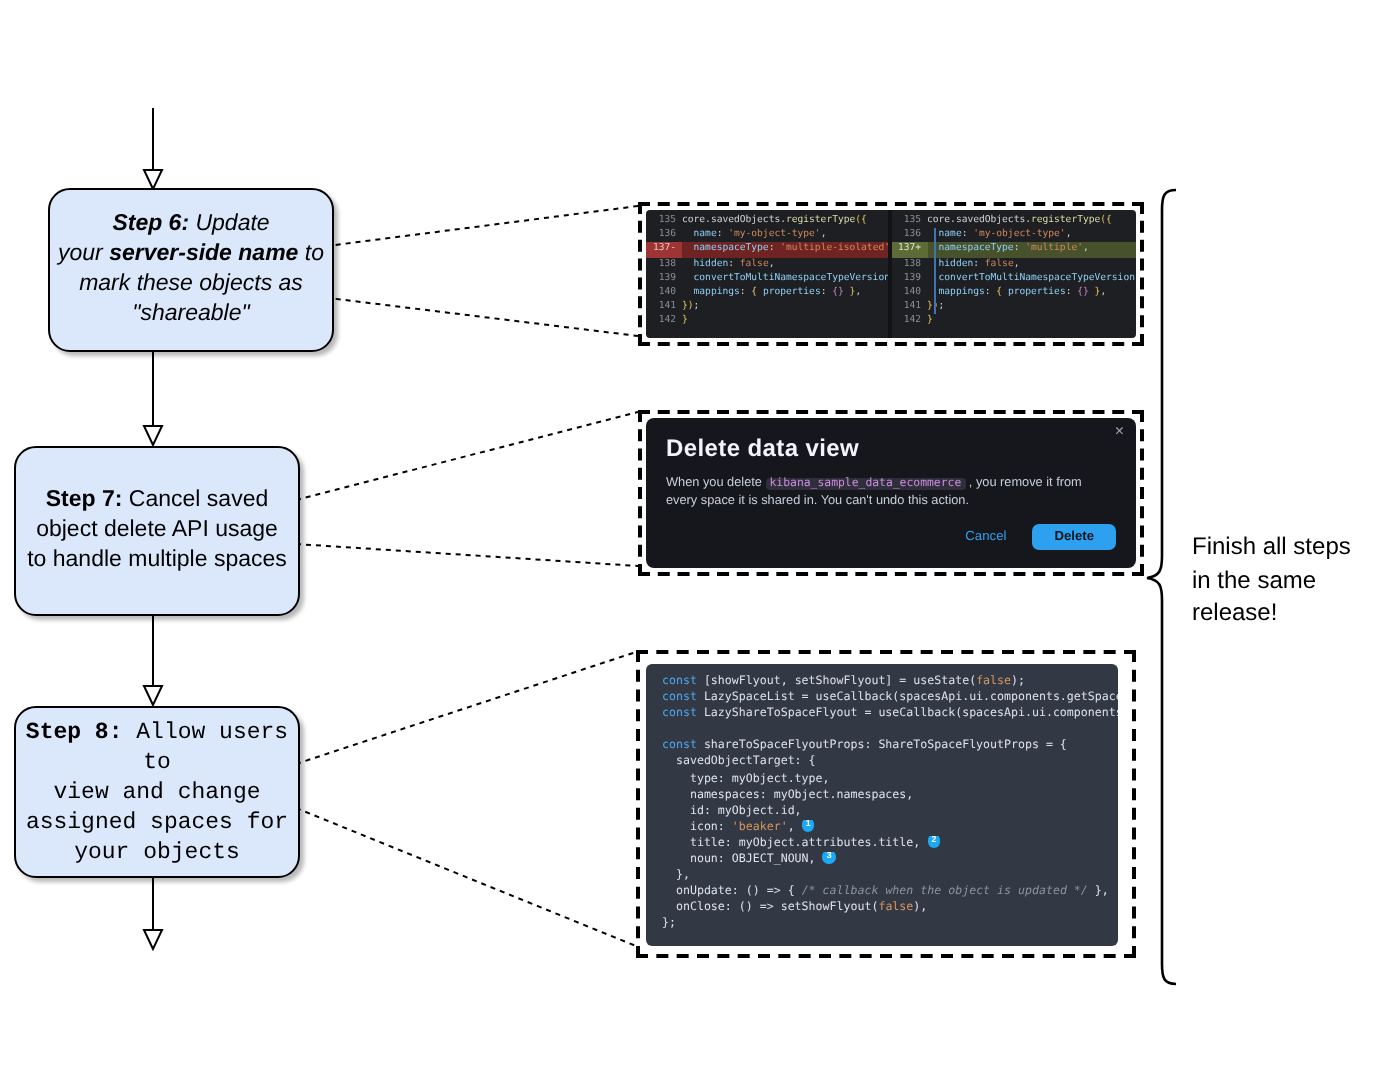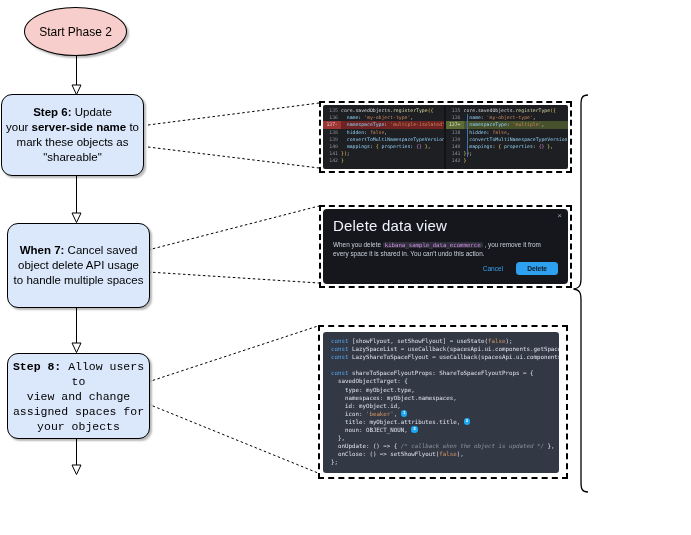--- a/index.html
+++ b/index.html
@@ -34,21 +34,21 @@
   .diff .tk-pr{color:#8fd0f5;}
   .diff .tk-st{color:#d0885c;}
   .diff .tk-fn{color:#dcdcaa;}
   .diff .tk-br{color:#e6c65a;}
   .diff .tk-b2{color:#c586c0;}
   .indent-guide{position:absolute;left:21px;top:9px;width:1px;height:43px;background:#3f74b3;}
 
   
   .modal{position:absolute;left:2px;top:2px;right:2px;bottom:2px;background:#16171d;
          border-radius:4px;padding:8px 10px;box-sizing:border-box;color:#ccd3de;}
-  .modal-title{font-size:15px;font-weight:normal;color:#f1f4fa;letter-spacing:0.2px;}
+  .modal-title{font-size:12px;font-weight:bold;color:#f1f4fa;letter-spacing:0.2px;}
   .modal-close{position:absolute;top:2px;right:6px;color:#98a2b3;font-size:8px;cursor:default;}
   .modal-body{margin-top:7px;font-size:6.4px;line-height:8.6px;color:#c9d0da;max-width:230px;}
   .chip{font-family:"DejaVu Sans Mono",monospace;font-size:5.7px;background:#2e2f3a;
         color:#cf8be0;padding:0 2px;border-radius:2px;}
   .modal-footer{position:absolute;right:10px;bottom:9px;display:flex;align-items:center;gap:13px;}
   .btn-cancel{color:#36a2ef;font-size:6.6px;}
   .btn-delete{background:#2da0ef;color:#10151c;font-size:6.6px;font-weight:bold;
               padding:3px 11px;border-radius:3.5px;}
 
   
@@ -94,33 +94,30 @@
     <line x1="148" y1="125" x2="319" y2="103" stroke="#000" stroke-width="1" stroke-dasharray="2.5,2.5"></line>
     <line x1="148" y1="147" x2="319" y2="168" stroke="#000" stroke-width="1" stroke-dasharray="2.5,2.5"></line>
     <line x1="148" y1="250" x2="319" y2="206" stroke="#000" stroke-width="1" stroke-dasharray="2.5,2.5"></line>
     <line x1="148" y1="272" x2="319" y2="283" stroke="#000" stroke-width="1" stroke-dasharray="2.5,2.5"></line>
     <line x1="148" y1="382" x2="318" y2="326" stroke="#000" stroke-width="1" stroke-dasharray="2.5,2.5"></line>
     <line x1="148" y1="404" x2="318" y2="473" stroke="#000" stroke-width="1" stroke-dasharray="2.5,2.5"></line>
 
     <path d="M588,95 C582,95 581,98 581,105 L581,278 C581,285 580,288 573.5,289 C580,290 581,293 581,300 L581,482 C581,489 582,492 588,492" fill="none" stroke="#000" stroke-width="1.3"></path>
   </svg>
 
-  <div class="node ellipse" style="left:24px;top:7px;width:101px;height:47px;">
-    <span>Start Phase 2</span>
-  </div>
 
-  <div class="node stepbox" style="left:1px;top:94px;width:141px;height:80px;">
+  <div class="node stepbox" style="left:24px;top:94px;width:141px;height:80px;font-style:italic;">
     <div class="step-text"><b>Step 6:</b><span> Update
 your </span><b>server-side name</b><span> to
 mark these objects as
 "shareable"</span></div>
   </div>
 
   <div class="node stepbox" style="left:7px;top:223px;width:141px;height:83px;">
-    <div class="step-text"><b>When 7:</b><span> Cancel saved
+    <div class="step-text"><b>Step 7:</b><span> Cancel saved
 object delete API usage
 to handle multiple spaces</span></div>
   </div>
 
   <div class="node stepbox" style="left:7px;top:353px;width:141px;height:84px;font-family:Liberation Mono, monospace;">
     <div class="step-text"><b>Step 8:</b><span> Allow users to
 view and change
 assigned spaces for
 your objects</span></div>
   </div>
@@ -180,14 +177,17 @@
         <div class="cline"><span class="tk-pl">    icon: </span><span class="tk-st">'beaker'</span><span class="tk-pl">, </span><span class="tk-bd">1</span></div>
         <div class="cline"><span class="tk-pl">    title: myObject.attributes.title, </span><span class="tk-bd">2</span></div>
         <div class="cline"><span class="tk-pl">    noun: OBJECT_NOUN, </span><span class="tk-bd">3</span></div>
         <div class="cline"><span class="tk-pl">  },</span></div>
         <div class="cline"><span class="tk-pl">  onUpdate: () =&gt; { </span><span class="tk-cm">/* callback when the object is updated */</span><span class="tk-pl"> },</span></div>
         <div class="cline"><span class="tk-pl">  onClose: () =&gt; setShowFlyout(</span><span class="tk-st">false</span><span class="tk-pl">),</span></div>
         <div class="cline"><span class="tk-pl">};</span></div>
       </div>
   </div>
 
+  <div class="brace-note">Finish all steps
+in the same
+release!</div>
 
 </div>
 
 </body></html>

